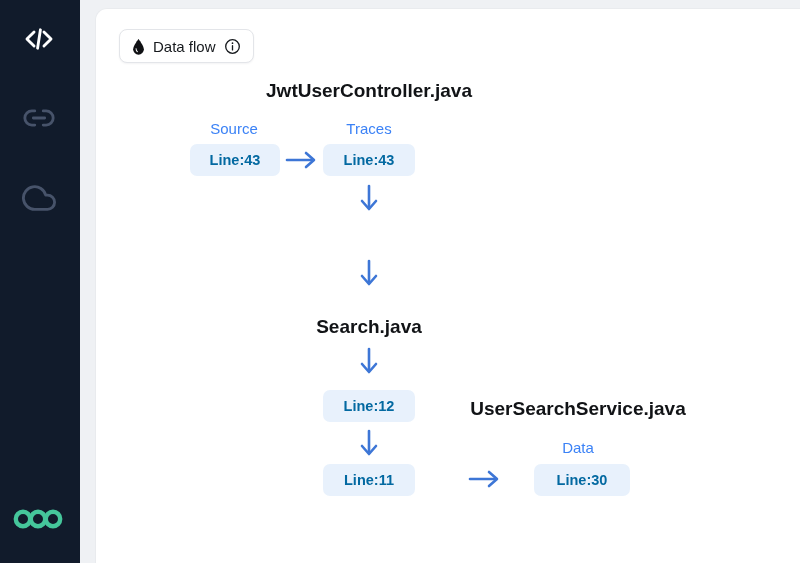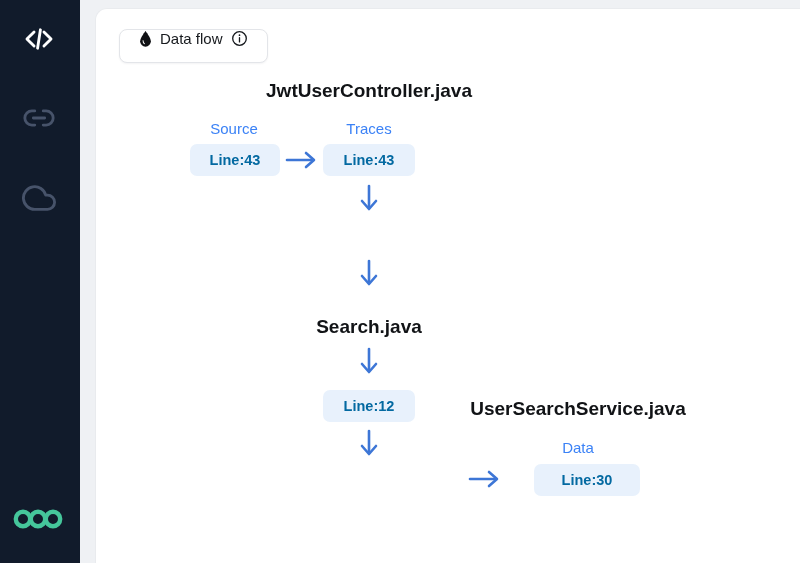--- a/index.html
+++ b/index.html
@@ -29,22 +29,22 @@
     position: absolute; left: 95px; top: 8px; right: 0; bottom: 0;
     background: #ffffff;
     border: 1px solid #e9ebee;
     border-right: none; border-bottom: none;
     border-radius: 12px 0 0 0;
   }
 
   
   .pill {
     position: absolute; left: 23px; top: 20px; height: 34px;
-    display: inline-flex; gap: 8px;
-    padding: 0 19px;
+    display: inline-flex; align-items: center; gap: 8px;
+    padding: 0 12px;
     background: #ffffff;
     border: 1px solid #e3e5e9;
     border-radius: 8px;
     box-shadow: 0 1px 2px rgba(16,24,40,0.05);
     font-size: 15px; color: #16191d; font-weight: 500;
     cursor: default;
   }
   .pill svg { display: block; }
 
   
@@ -163,28 +163,29 @@
 
     <div class="node" style="left: 227px; top: 381px;">Line:12</div>
 
     <div class="arrow" style="left: 263px; top: 419px;">
       <svg width="20" height="32" viewBox="0 0 20 32" fill="none" stroke="#3d76d6" stroke-width="2.6" stroke-linecap="round" stroke-linejoin="round">
         <line x1="10" y1="3" x2="10" y2="25"></line>
         <polyline points="3,18 10,26 17,18"></polyline>
       </svg>
     </div>
 
+    <div class="node" style="left: 227px; top: 455px;">Line:11</div>
 
     <div class="file-title" style="left: 482px; top: 389px;">UserSearchService.java</div>
 
     <div class="col-label" style="left: 482px; top: 430px;">Data</div>
 
     <div class="arrow" style="left: 371px; top: 460px;">
       <svg width="36" height="20" viewBox="0 0 36 20" fill="none" stroke="#3d76d6" stroke-width="2.6" stroke-linecap="round" stroke-linejoin="round">
         <line x1="3" y1="10" x2="29" y2="10"></line>
         <polyline points="22,3 30,10 22,17"></polyline>
       </svg>
     </div>
 
-    <div class="node" style="left: 438px; top: 455px; width: 106px;">Line:30</div>
+    <div class="node" style="left: 438px; top: 455px; width: 96px;">Line:30</div>
 
   </main>
 </div>
 
 </body></html>

